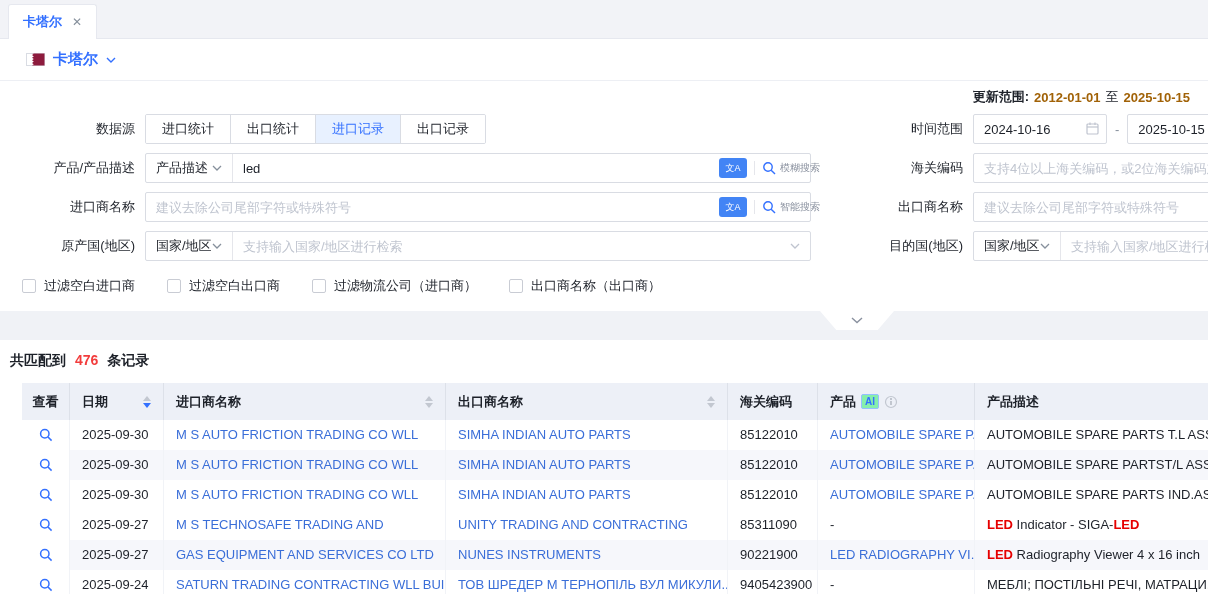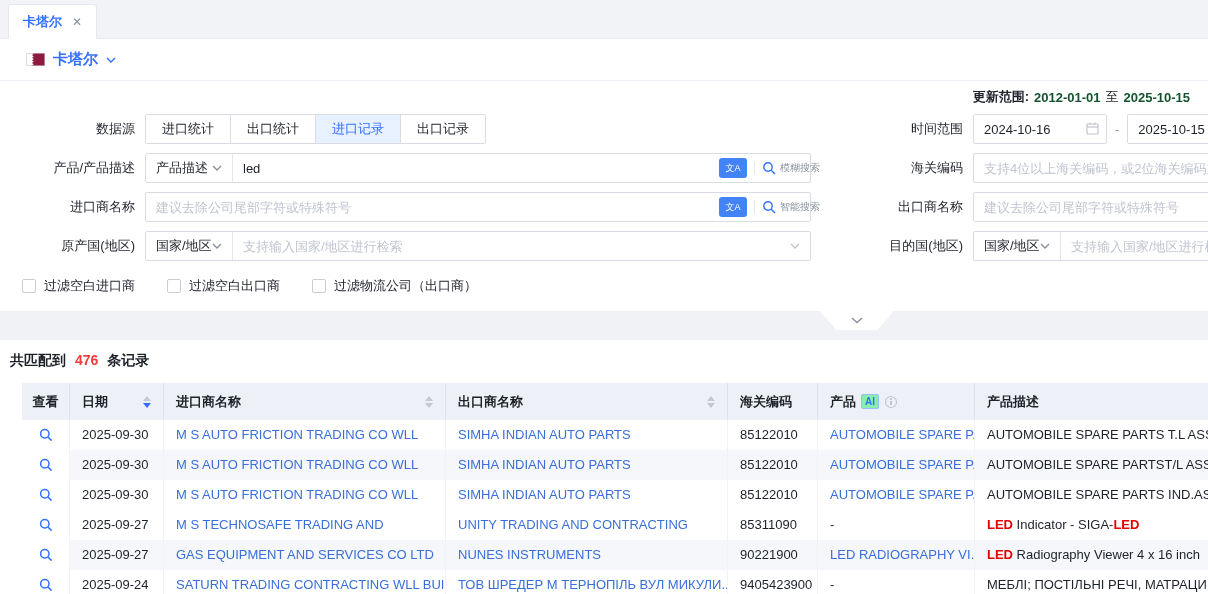--- a/index.html
+++ b/index.html
@@ -17,21 +17,21 @@
   
   .country-header { height:42px; border-bottom:1px solid #edeff4; display:flex;
     align-items:center; padding-left:26px; gap:8px; }
   .flag { display:flex; }
   .country-name { color:#3370ff; font-weight:bold; font-size:15px; }
 
   
   .update-range { display:flex; justify-content:flex-end; align-items:center;
     padding:8px 18px 0 0; gap:5px; height:24px; }
   .ur-label { font-weight:bold; }
-  .orange { color:#14532d; font-weight:bold; }
+  .orange { color:#a16207; font-weight:bold; }
 
   .frow { display:flex; align-items:center; margin-top:9px; white-space:nowrap; }
   .flabel { width:135px; text-align:right; margin-right:10px; flex:none; }
   .fleft { width:811px; flex:none; display:flex; align-items:center; }
   .frlabel { width:152px; text-align:right; margin-right:10px; flex:none; }
   .fright { display:flex; align-items:center; flex:none; }
 
   .btn-group { display:flex; border:1px solid #d9dce3; border-radius:2px; overflow:hidden; background:#fff; }
   .ds-btn { height:28px; padding:0 16px; display:flex; align-items:center; background:#fff;
     border:none; border-right:1px solid #d9dce3; font-size:13px; color:#1d2129; cursor:pointer;
@@ -261,21 +261,25 @@
     <span class="cb-item">
       <span class="cb-box"></span>
       <span>过滤空白进口商</span>
     </span>
     <span class="cb-item">
       <span class="cb-box"></span>
       <span>过滤空白出口商</span>
     </span>
     <span class="cb-item">
       <span class="cb-box"></span>
-      <span>过滤物流公司（出口商）</span>
+      <span>过滤物流公司（进口商）</span>
+    </span>
+    <span class="cb-item">
+      <span class="cb-box"></span>
+      <span>出口商名称（出口商）</span>
     </span>
   </div>
 
   <div class="collapse-strip">
     <div class="collapse-tab">
       <svg width="12" height="7">
           <polyline points="1,1 6,5.5 11,1" fill="none" stroke="#8a919f" stroke-width="1.4"></polyline>
         </svg>
     </div>
   </div>

